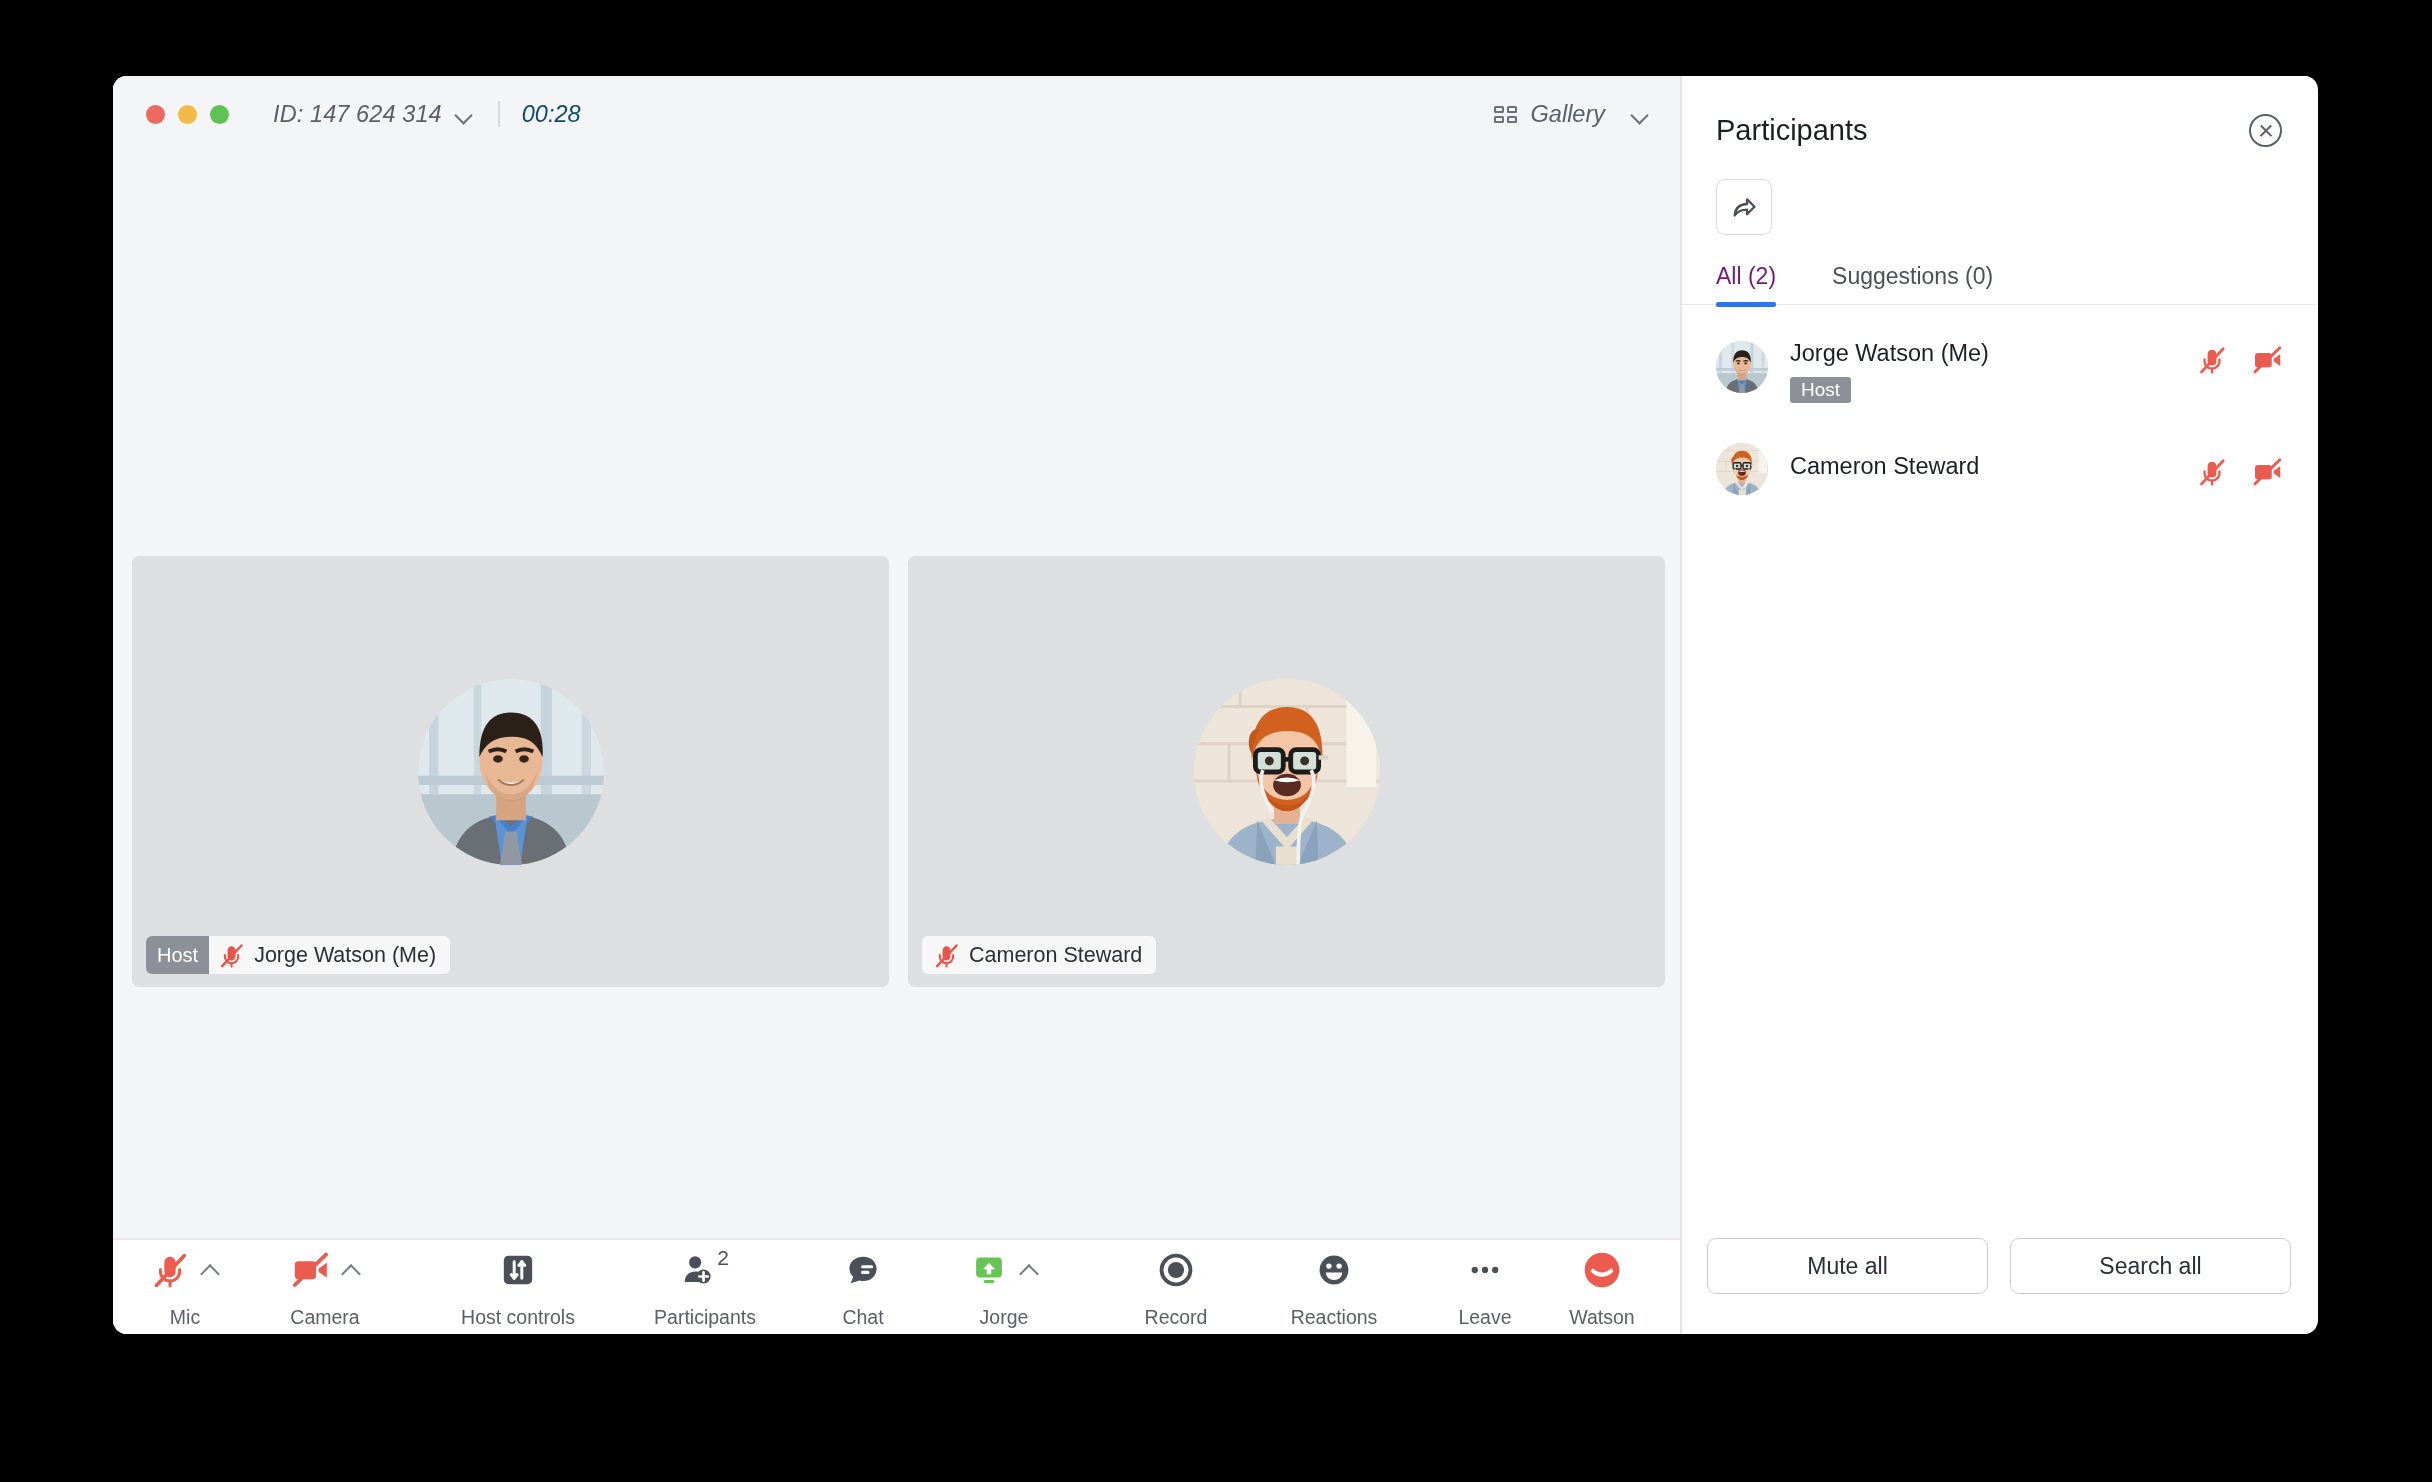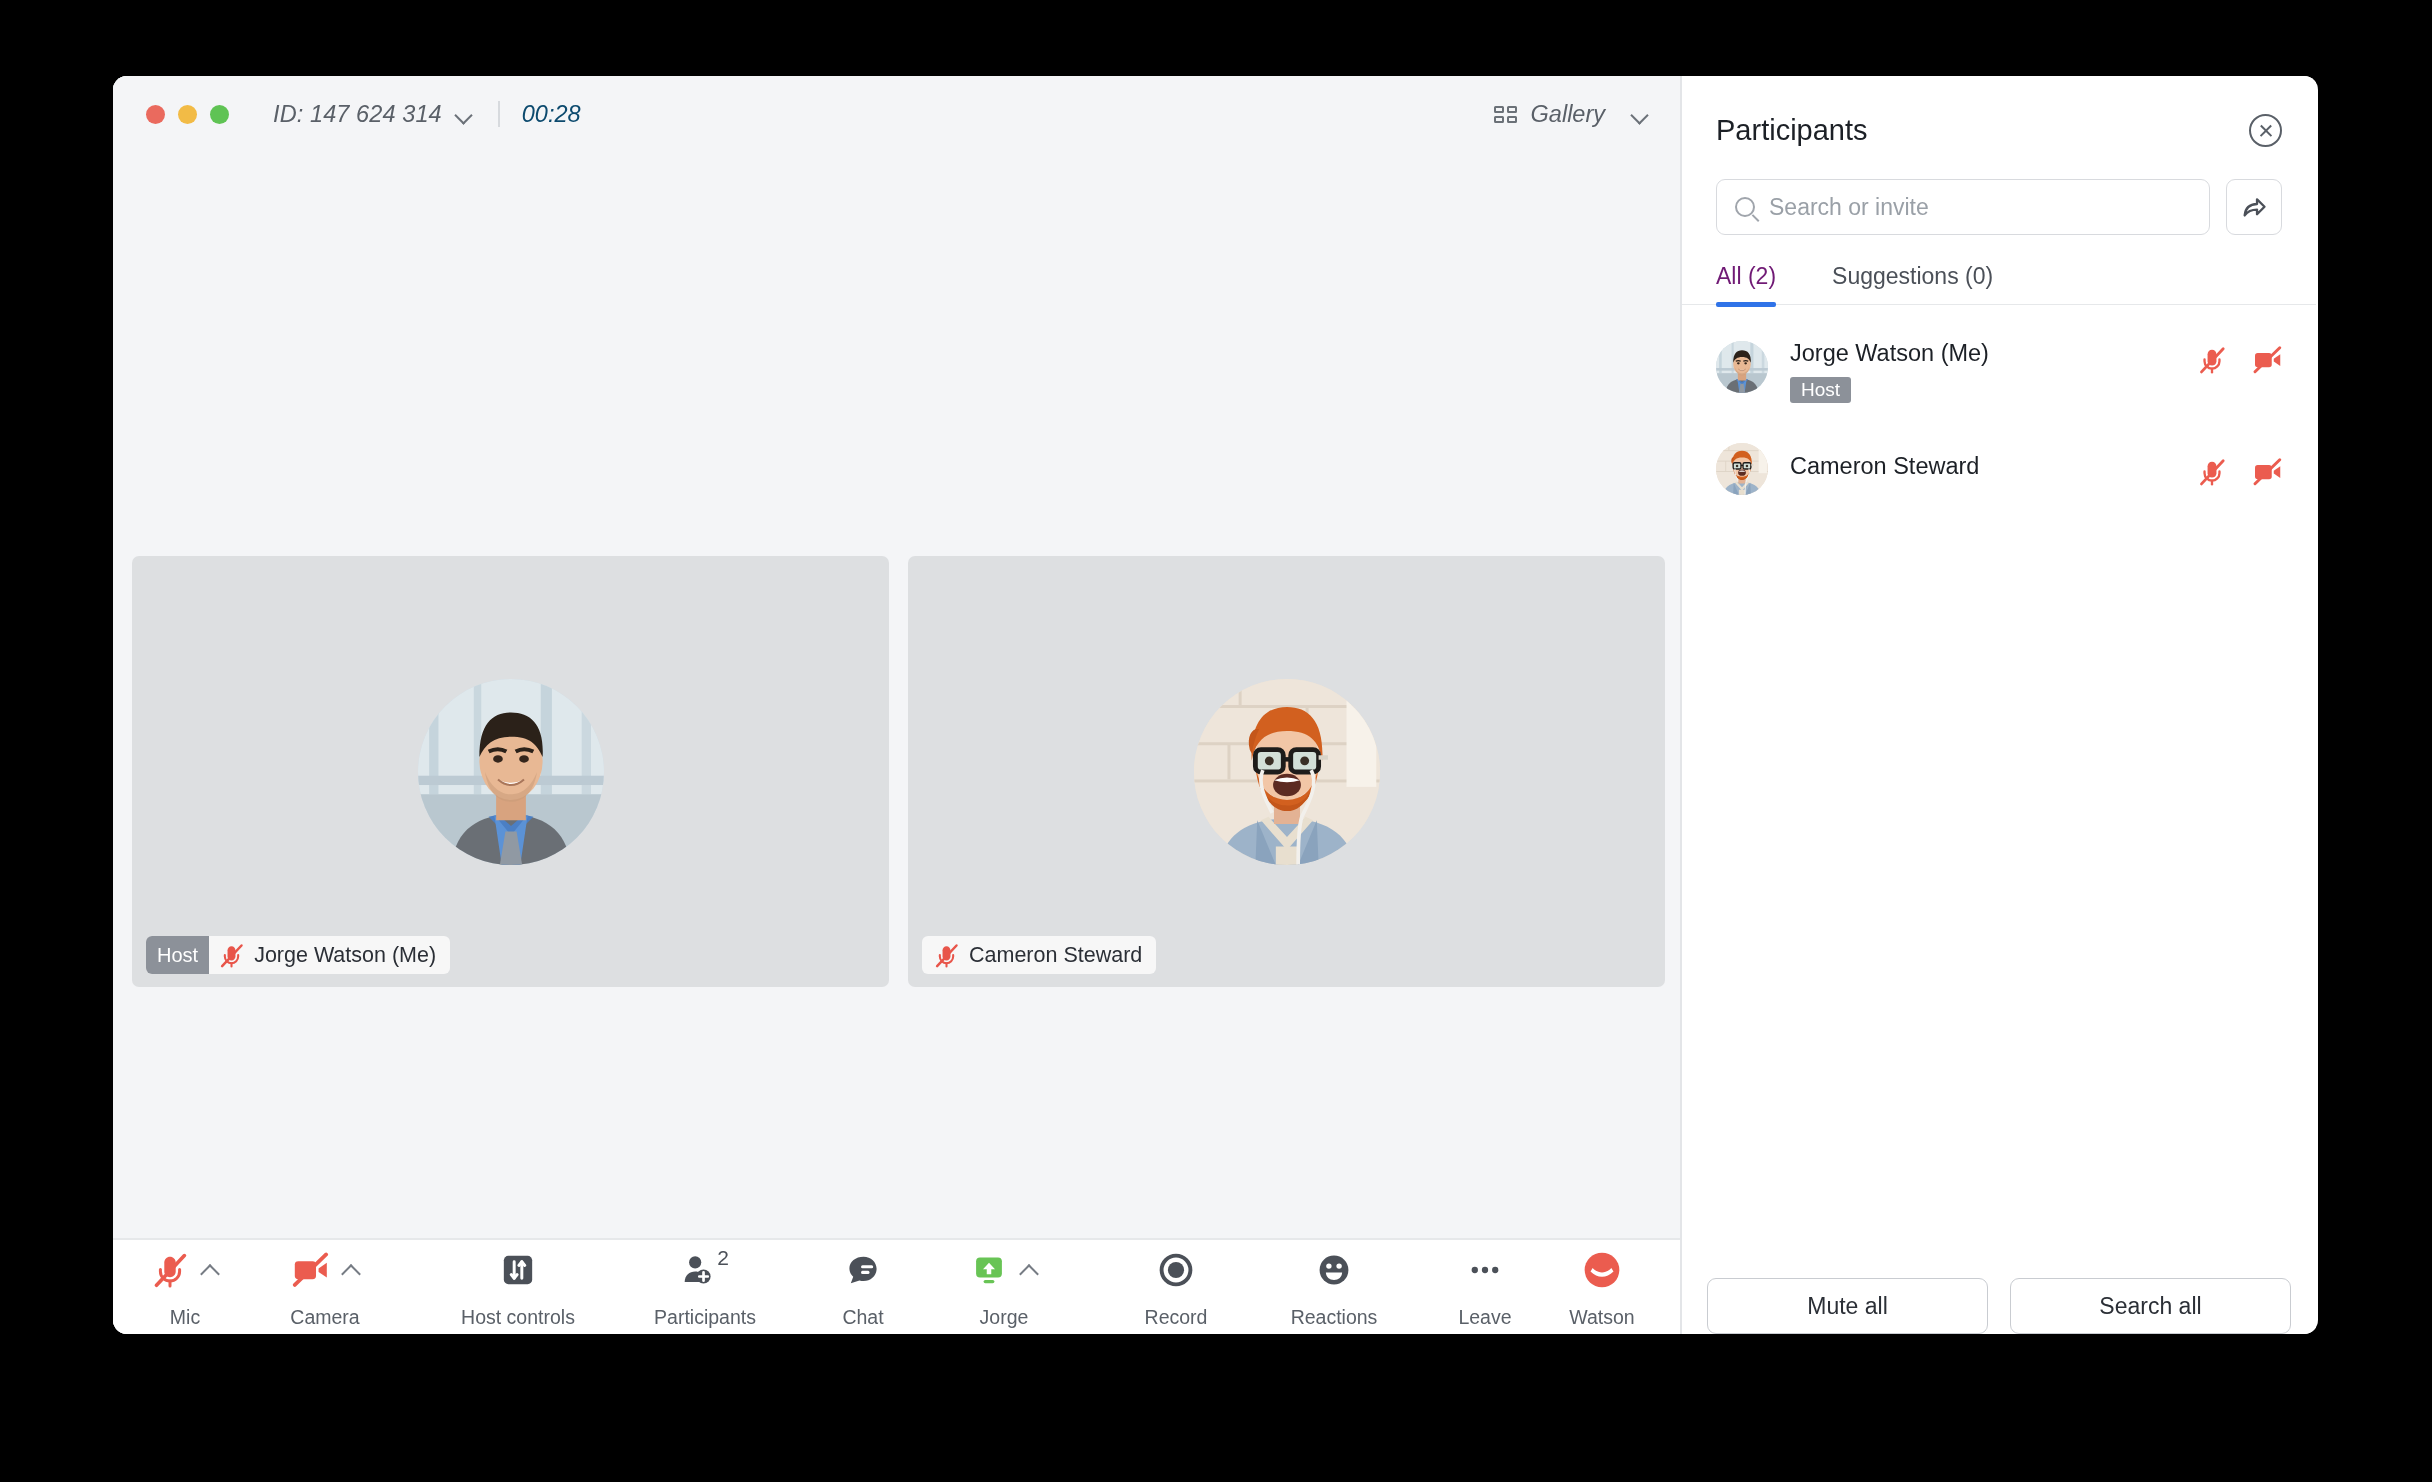--- a/index.html
+++ b/index.html
@@ -362,21 +362,21 @@
     display: flex;
     align-items: center;
     gap: 26px;
     margin-top: 6px;
   }
 
   .panel-foot {
     height: 96px;
     flex: 0 0 96px;
     display: flex;
-    align-items: flex-end;
+    align-items: flex-start;
     justify-content: center;
     gap: 22px;
     padding: 0 25px;
   }
   .ghost-btn {
     flex: 1;
     height: 56px;
     border: 1.8px solid #c9ccd1;
     border-radius: 9px;
     background: #fff;
@@ -684,24 +684,20 @@
   </div>
 
   <div class="panel">
 
     <div class="panel-head">
       <span class="panel-title">Participants</span>
       <span class="close-circle"></span>
     </div>
 
     <div class="search-row">
-      <div class="search-box">
-        <span class="search-glass"></span>
-        <input class="search-input" type="text" placeholder="Search or invite" style="">
-      </div>
       <div class="invite-btn">
         <svg width="28" height="28" viewBox="0 0 24 24">
           <path d="M4 19.2 C4.6 12.6 8.8 9.6 14.6 9.4 V5.4 L21 11.8 L14.6 18.2 V14.2 C9.8 14.2 6.6 15.6 4 19.2 Z" fill="none" stroke="#4b5058" stroke-width="2" stroke-linejoin="round" stroke-linecap="round"></path>
         </svg>
       </div>
     </div>
 
     <div class="tabs">
       <span class="tab active">All (2)</span>
       <span class="tab">Suggestions (0)</span>

